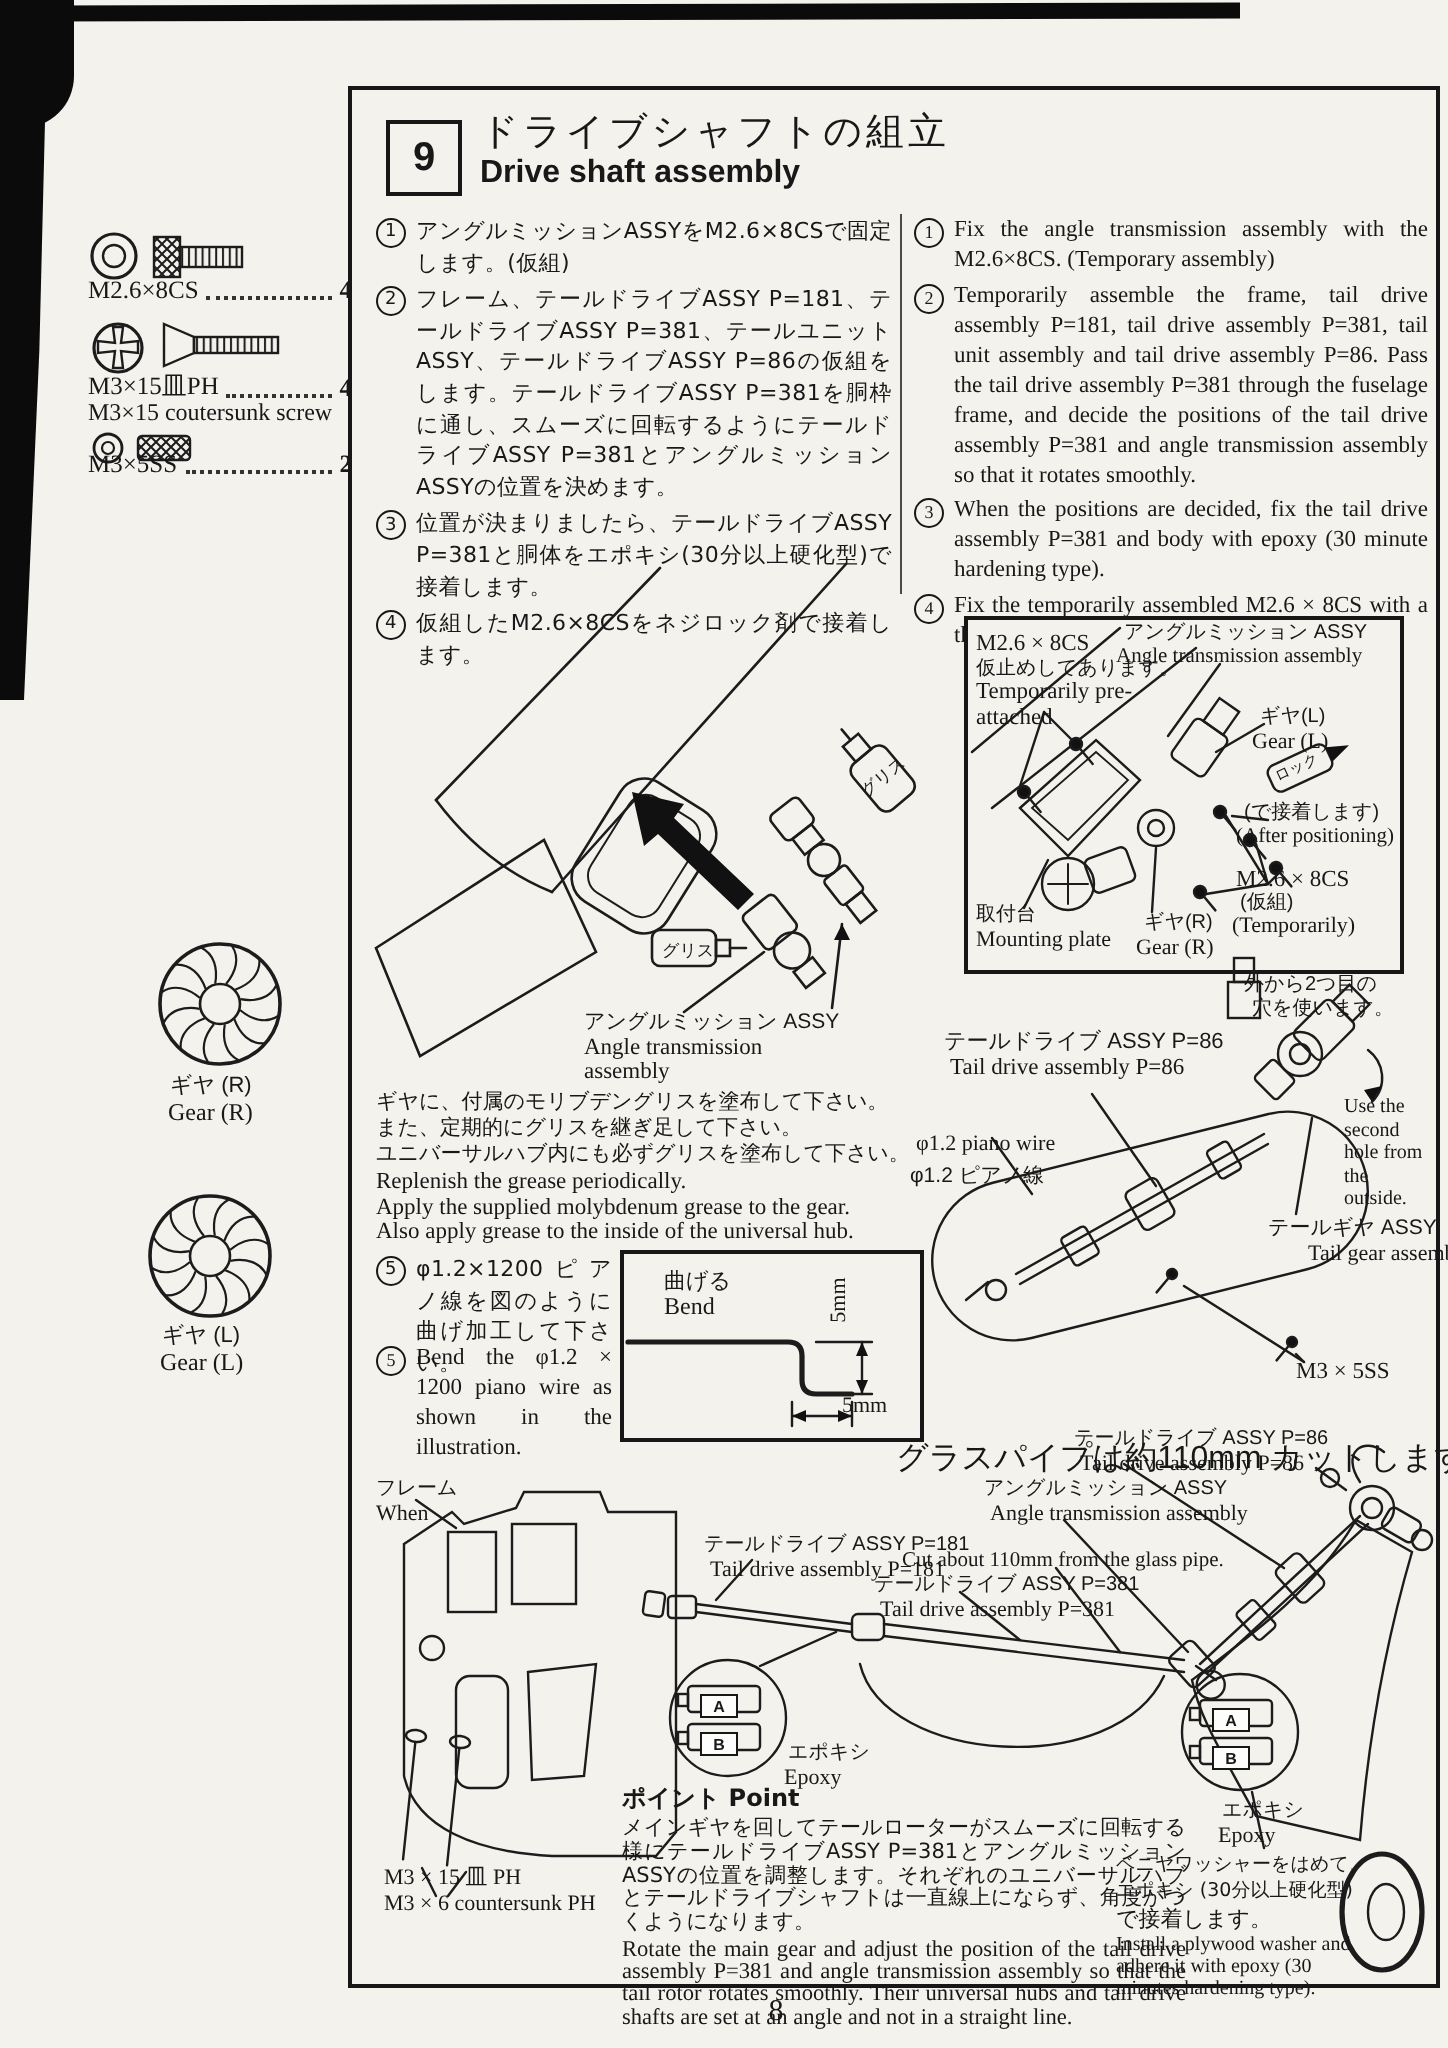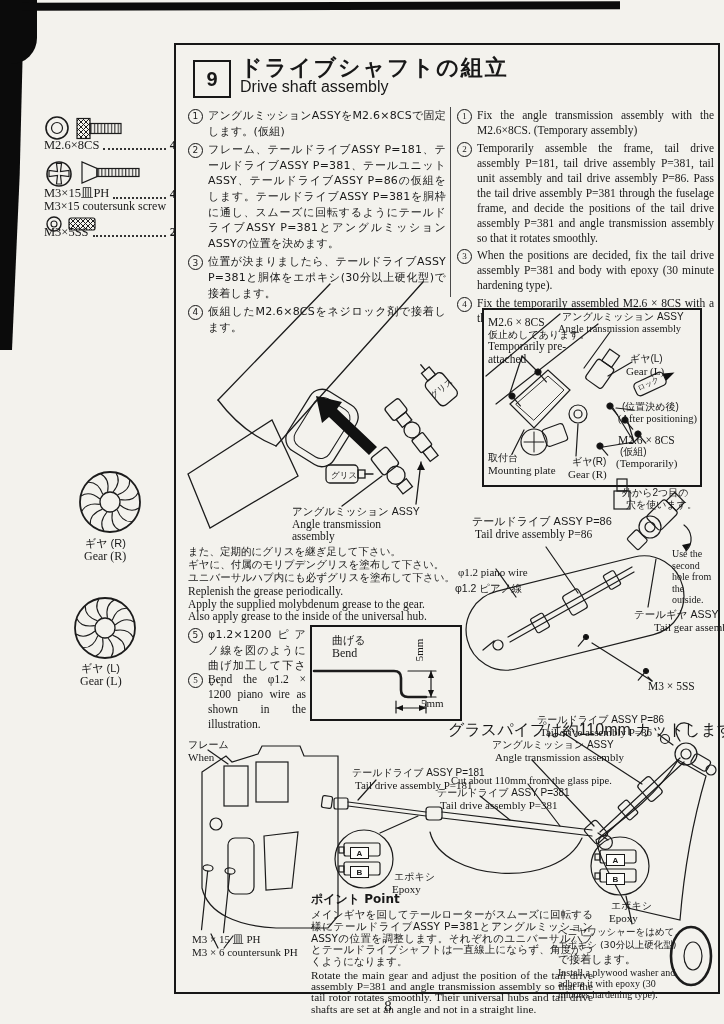--- a/index.html
+++ b/index.html
@@ -148,22 +148,22 @@
         <path d="M-3,-10 C-8,-16 -10,-23 -6,-29" transform="rotate(330)"></path>
     </g>
   </g>
 </svg>
 <div class="abs l-jp nw" style="left:81px;top:662px;font-size:11px">ギヤ (L)</div>
 <div class="abs l-en nw" style="left:80px;top:675px;font-size:12px">Gear (L)</div>
 
 <div class="abs" style="left:193px;top:60px;width:34px;height:34px;border:2.5px solid #171717;display:flex;align-items:center;justify-content:center;font-size:20px;font-weight:bold">
   <span>9</span>
 </div>
-<div class="abs jp nw" style="left:240px;top:53px;font-size:22px;font-weight:bold;letter-spacing:2px">ドライブシャフトの組立</div>
-<div class="abs nw" style="left:240px;top:78px;font-size:16px;font-weight:normal">Drive shaft assembly</div>
+<div class="abs jp nw" style="left:240px;top:53px;font-size:19px;font-weight:normal;letter-spacing:2px">ドライブシャフトの組立</div>
+<div class="abs nw" style="left:240px;top:78px;font-size:16px;font-weight:bold">Drive shaft assembly</div>
 
 <div class="abs jp jp-steps" style="left:188px;top:108px;width:258px">
   <div class="step">
     <span class="cnum">1</span>
     <span class="t">アングルミッションASSYをM2.6×8CSで固定します。(仮組)</span>
   </div>
   <div class="step">
     <span class="cnum">2</span>
     <span class="t">フレーム、テールドライブASSY P=181、テールドライブASSY P=381、テールユニットASSY、テールドライブASSY P=86の仮組をします。テールドライブASSY P=381を胴枠に通し、スムーズに回転するようにテールドライブASSY P=381とアングルミッションASSYの位置を決めます。</span>
   </div>
@@ -234,22 +234,22 @@
     <polygon points="241,184 237,192 245,192" fill="#111" stroke="none"></polygon>
   </g>
 </svg>
 <div class="abs jp nw" style="left:429px;top:383px;font-size:8.5px;transform:rotate(-40deg)">グリス</div>
 <div class="abs jp nw" style="left:331px;top:470px;font-size:8.5px">グリス</div>
 <div class="abs l-jp nw" style="left:292px;top:505px;font-size:10.5px">アングルミッション ASSY</div>
 <div class="abs l-en nw" style="left:292px;top:518px;font-size:11.5px">Angle transmission</div>
 <div class="abs l-en nw" style="left:292px;top:530px;font-size:11.5px">assembly</div>
 
 <div class="abs jp" style="left:188px;top:545px;width:270px;font-size:10.5px;line-height:1.25">
+  <div>ギヤに、付属のモリブデングリスを塗布して下さい。</div>
   <div>また、定期的にグリスを継ぎ足して下さい。</div>
-  <div>ギヤに、付属のモリブデングリスを塗布して下さい。</div>
   <div>ユニバーサルハブ内にも必ずグリスを塗布して下さい。</div>
 </div>
 <div class="abs en" style="left:188px;top:585px;width:270px;font-size:11.5px;line-height:1.1">
   <div>Replenish the grease periodically.</div>
   <div>Apply the supplied molybdenum grease to the gear.</div>
   <div>Also apply grease to the inside of the universal hub.</div>
 </div>
 
 <div class="abs jp jp-steps" style="left:188px;top:627px;width:118px">
   <div class="step">
@@ -348,21 +348,21 @@
   <div class="l-en nw" style="font-size:11.5px">M2.6 × 8CS</div>
   <div class="l-jp nw" style="font-size:10px">仮止めしてあります。</div>
   <div class="l-en nw" style="font-size:11.5px">Temporarily pre-</div>
   <div class="l-en nw" style="font-size:11.5px">attached</div>
 </div>
 <div class="abs l-jp nw" style="left:562px;top:311px;font-size:10px">アングルミッション ASSY</div>
 <div class="abs l-en nw" style="left:558px;top:323px;font-size:10.5px">Angle transmission assembly</div>
 <div class="abs l-jp nw" style="left:630px;top:353px;font-size:10px">ギヤ(L)</div>
 <div class="abs l-en nw" style="left:626px;top:365px;font-size:11px">Gear (L)</div>
 <div class="abs jp nw" style="left:637px;top:379px;font-size:7.5px;transform:rotate(-25deg)">ロック</div>
-<div class="abs l-jp nw" style="left:622px;top:401px;font-size:10px">(位置決め後)</div>
+<div class="abs l-jp nw" style="left:622px;top:401px;font-size:10px">(で接着します)</div>
 <div class="abs l-en nw" style="left:618px;top:413px;font-size:10.5px">(After positioning)</div>
 <div class="abs l-en nw" style="left:618px;top:434px;font-size:11.5px">M2.6 × 8CS</div>
 <div class="abs l-jp nw" style="left:620px;top:446px;font-size:10px">(仮組)</div>
 <div class="abs l-en nw" style="left:616px;top:457px;font-size:11px">(Temporarily)</div>
 <div class="abs l-jp nw" style="left:488px;top:452px;font-size:10px">取付台</div>
 <div class="abs l-en nw" style="left:488px;top:464px;font-size:11px">Mounting plate</div>
 <div class="abs l-jp nw" style="left:572px;top:456px;font-size:10px">ギヤ(R)</div>
 <div class="abs l-en nw" style="left:568px;top:468px;font-size:11px">Gear (R)</div>
 
 <svg style="left:450px;top:485px" width="268" height="230" viewBox="0 0 268 230">

